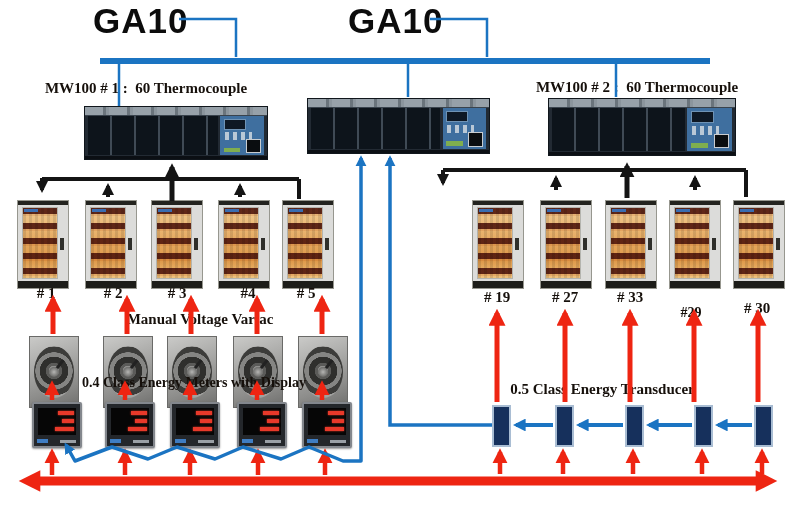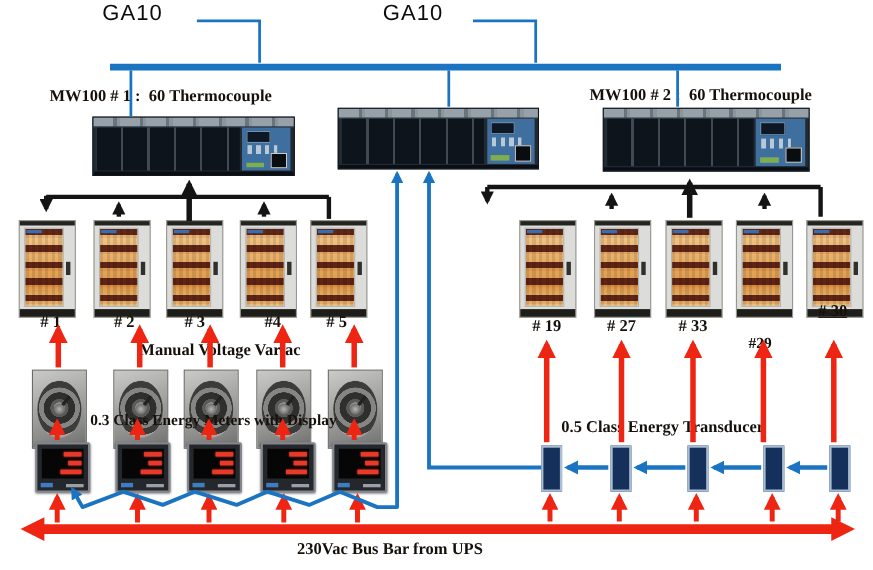--- a/index.html
+++ b/index.html
@@ -4,22 +4,22 @@
 <style>
   :root{
     --blue:#1b74c2; --red:#ee2512; --line_black:#141414; --navy:#16305c;
   }
   html,body{margin:0;padding:0;background:#fff;}
   #stage{position:relative;width:794px;height:518px;background:#ffffff;overflow:hidden;
          font-family:"Liberation Serif",serif;}
   
   .lbl{position:absolute;font-family:"Liberation Serif",serif;font-weight:700;
        color:#16100b;white-space:pre;text-align:center;}
-  .ga10{position:absolute;font-family:"Liberation Sans",sans-serif;font-weight:400;
-        font-size:20px;color:#0c0c0c;letter-spacing:1px;}
+  .ga10{position:absolute;font-family:"Liberation Sans",sans-serif;font-weight:700;
+        font-size:35px;color:#0c0c0c;letter-spacing:1px;}
   
   .mw100{position:absolute;background:#222a33;border:1px solid #10161c;
          box-shadow:inset 0 -3px 0 #0b0f14;}
   .mw-top{position:absolute;top:0;left:0;right:0;height:8px;border-bottom:1px solid #39434d;
           background:repeating-linear-gradient(90deg,#97a1a9 0 18px,#6a747c 18px 21px,#8b959d 21px 24px);}
   .mw-slots{position:absolute;top:9px;left:3px;bottom:4px;right:27%;
             background:repeating-linear-gradient(90deg,#0d141b 0 22px,#3f4a55 22px 24px);}
   .mw-panel{position:absolute;top:9px;bottom:4px;right:3px;width:24%;background:#3f6f9f;}
   .mw-screen{position:absolute;left:9%;top:8%;width:46%;height:22%;background:#0e1824;border:1px solid #6f93b5;}
   .mw-keys{position:absolute;left:10%;top:42%;width:62%;height:20%;opacity:.85;
@@ -252,34 +252,33 @@
   <div class="xducer" style="left:555px;top:405px;"></div>
   <div class="xducer" style="left:625px;top:405px;"></div>
   <div class="xducer" style="left:694px;top:405px;"></div>
   <div class="xducer" style="left:754px;top:405px;"></div>
 
   <div class="ga10" style="left:93px;top:1px;">GA10</div>
   <div class="ga10" style="left:348px;top:1px;">GA10</div>
   <div class="lbl" style="left:28px;top:80px;width:236px;font-size:15px;">MW100 # 1 :  60 Thermocouple</div>
   <div class="lbl" style="left:526px;top:79px;width:222px;font-size:15px;">MW100 # 2 :  60 Thermocouple</div>
   <div class="lbl" style="left:84px;top:311px;width:232px;font-size:15px;">Manual Voltage Variac</div>
-  <div class="lbl" style="left:58px;top:375px;width:272px;font-size:14px;">0.3 Class Energy Meters with Display</div>
+  <div class="lbl" style="left:58px;top:375px;width:272px;font-size:14px;">0.4 Class Energy Meters with Display</div>
   <div class="lbl" style="left:430px;top:381px;width:345px;font-size:15px;">0.5 Class Energy Transducer</div>
-  <div class="lbl" style="left:222px;top:492px;width:265px;font-size:15px;">230Vac Bus Bar from UPS</div>
 
   <div class="lbl" style="left:26px;top:285px;width:40px;font-size:15px;"># 1</div>
   <div class="lbl" style="left:93px;top:285px;width:40px;font-size:15px;"># 2</div>
   <div class="lbl" style="left:157px;top:285px;width:40px;font-size:15px;"># 3</div>
   <div class="lbl" style="left:228px;top:285px;width:40px;font-size:15px;">#4</div>
   <div class="lbl" style="left:286px;top:285px;width:40px;font-size:15px;"># 5</div>
   <div class="lbl" style="left:472px;top:289px;width:50px;font-size:15px;"># 19</div>
   <div class="lbl" style="left:540px;top:289px;width:50px;font-size:15px;"># 27</div>
   <div class="lbl" style="left:605px;top:289px;width:50px;font-size:15px;"># 33</div>
   <div class="lbl" style="left:666px;top:273px;width:50px;font-size:14px;margin-top:32px;">#29</div>
-  <div class="lbl" style="left:732px;top:275px;width:50px;font-size:15px;text-decoration:underline;"># 30</div>
+  <div class="lbl" style="left:732px;top:300px;width:50px;font-size:15px;"># 30</div>
 
   <svg id="wires" viewBox="0 0 794 518">
     <defs>
       <marker id="mred" viewBox="0 0 10 10" refX="7.5" refY="5" markerWidth="3.4" markerHeight="3.4" orient="auto-start-reverse">
           <path class="mk-red" d="M0 0 L10 5 L0 10 z"></path>
         </marker>
       <marker id="mblack" viewBox="0 0 10 10" refX="7.5" refY="5" markerWidth="3" markerHeight="3" orient="auto-start-reverse">
           <path class="mk-black" d="M0 0 L10 5 L0 10 z"></path>
         </marker>
       <marker id="mblue" viewBox="0 0 10 10" refX="7.5" refY="5" markerWidth="3.2" markerHeight="3.2" orient="auto-start-reverse">

